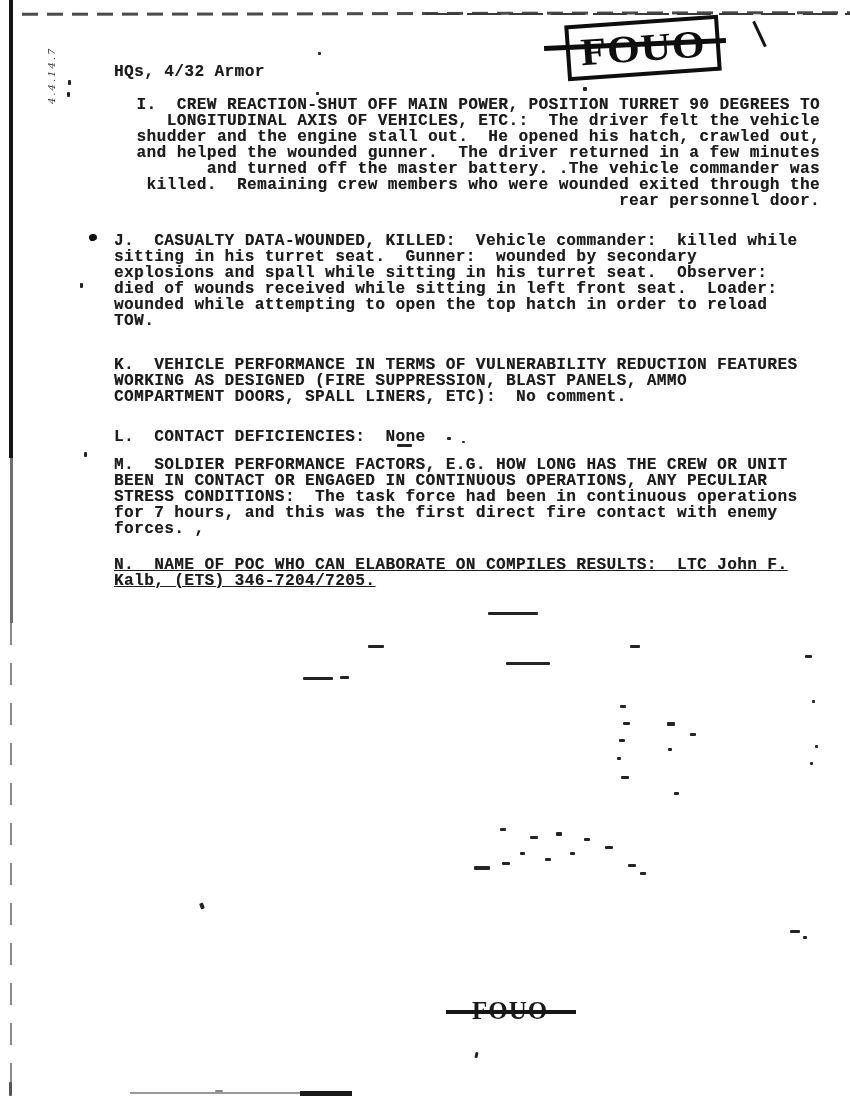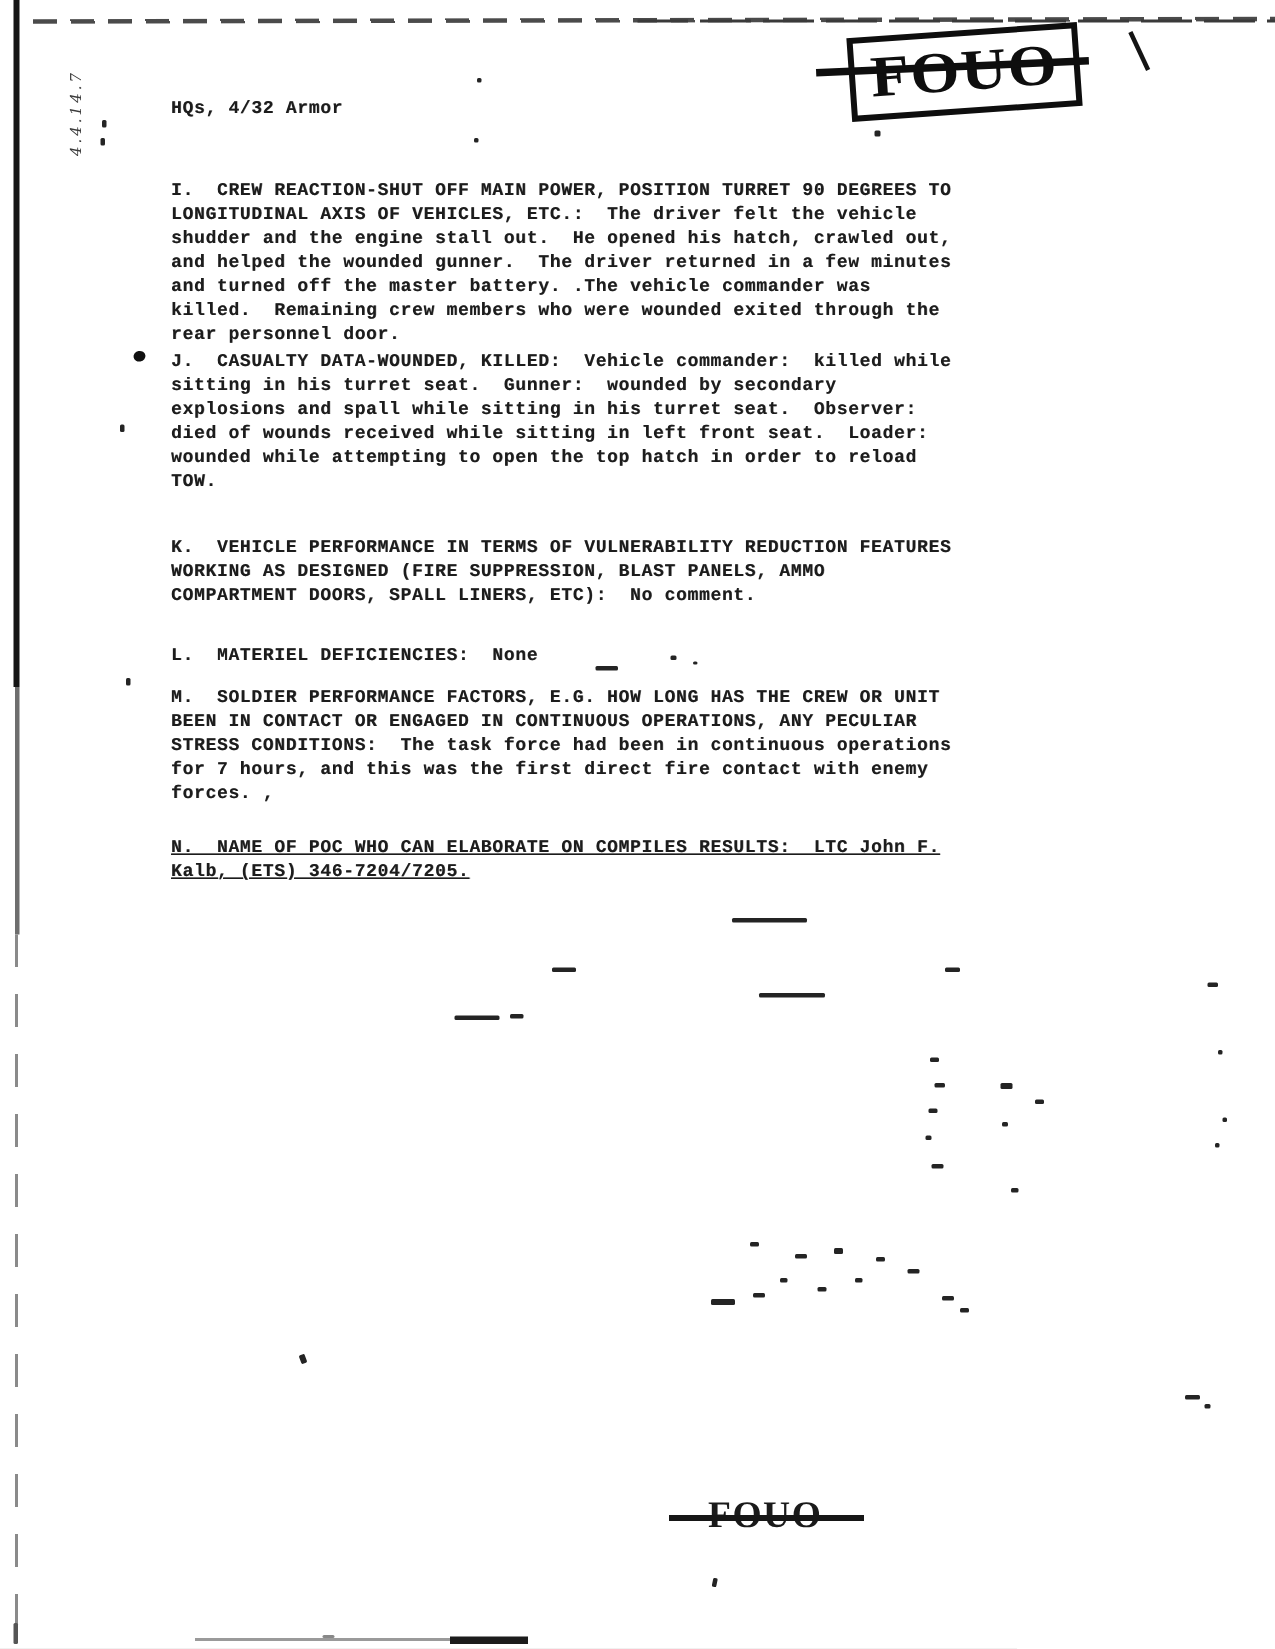--- a/index.html
+++ b/index.html
@@ -9,29 +9,29 @@
     background:#ffffff;
     overflow:hidden;
     font-family:"Liberation Mono","DejaVu Sans Mono",monospace;
   }
   
   .type{
     position:absolute;
     left:114px;
     width:706px;
     white-space:pre-wrap;
-    font-size:12px;
+    font-size:16px;
     line-height:16px;
     letter-spacing:0.45px;
     font-weight:700;
     color:#1c1c1c;
     text-shadow:0.3px 0 0 rgba(20,20,20,0.55);
   }
   .hdr{top:64px;}
-  .p-i{top:119px;}
+  .p-i{top:97px;text-align:right;}
   .p-j{top:233px;}
   .p-k{top:357px;}
   .p-l{top:429px;}
   .p-m{top:457px;}
   .p-n{top:557px;text-decoration:underline;}
 
   
   .edge-top{position:absolute;left:22px;top:12px;width:828px;height:3px;
     background:repeating-linear-gradient(90deg,#2b2b2b 0 16px,transparent 16px 25px);
     transform:rotate(-0.12deg);opacity:.85;}
@@ -117,21 +117,21 @@
 rear personnel door.</div>
   <div class="type p-j">J.  CASUALTY DATA-WOUNDED, KILLED:  Vehicle commander:  killed while
 sitting in his turret seat.  Gunner:  wounded by secondary
 explosions and spall while sitting in his turret seat.  Observer:
 died of wounds received while sitting in left front seat.  Loader:
 wounded while attempting to open the top hatch in order to reload
 TOW.</div>
   <div class="type p-k">K.  VEHICLE PERFORMANCE IN TERMS OF VULNERABILITY REDUCTION FEATURES
 WORKING AS DESIGNED (FIRE SUPPRESSION, BLAST PANELS, AMMO
 COMPARTMENT DOORS, SPALL LINERS, ETC):  No comment.</div>
-  <div class="type p-l">L.  MATERIEL DEFICIENCIES:  None</div>
+  <div class="type p-l">L.  CONTACT DEFICIENCIES:  None</div>
   <div class="type p-m">M.  SOLDIER PERFORMANCE FACTORS, E.G. HOW LONG HAS THE CREW OR UNIT
 BEEN IN CONTACT OR ENGAGED IN CONTINUOUS OPERATIONS, ANY PECULIAR
 STRESS CONDITIONS:  The task force had been in continuous operations
 for 7 hours, and this was the first direct fire contact with enemy
 forces. ,</div>
   <div class="type p-n">N.  NAME OF POC WHO CAN ELABORATE ON COMPILES RESULTS:  LTC John F.
 Kalb, (ETS) 346-7204/7205.</div>
 
   <div class="stamp-bottom">FOUO</div>
   <div class="strike-bottom"></div>

